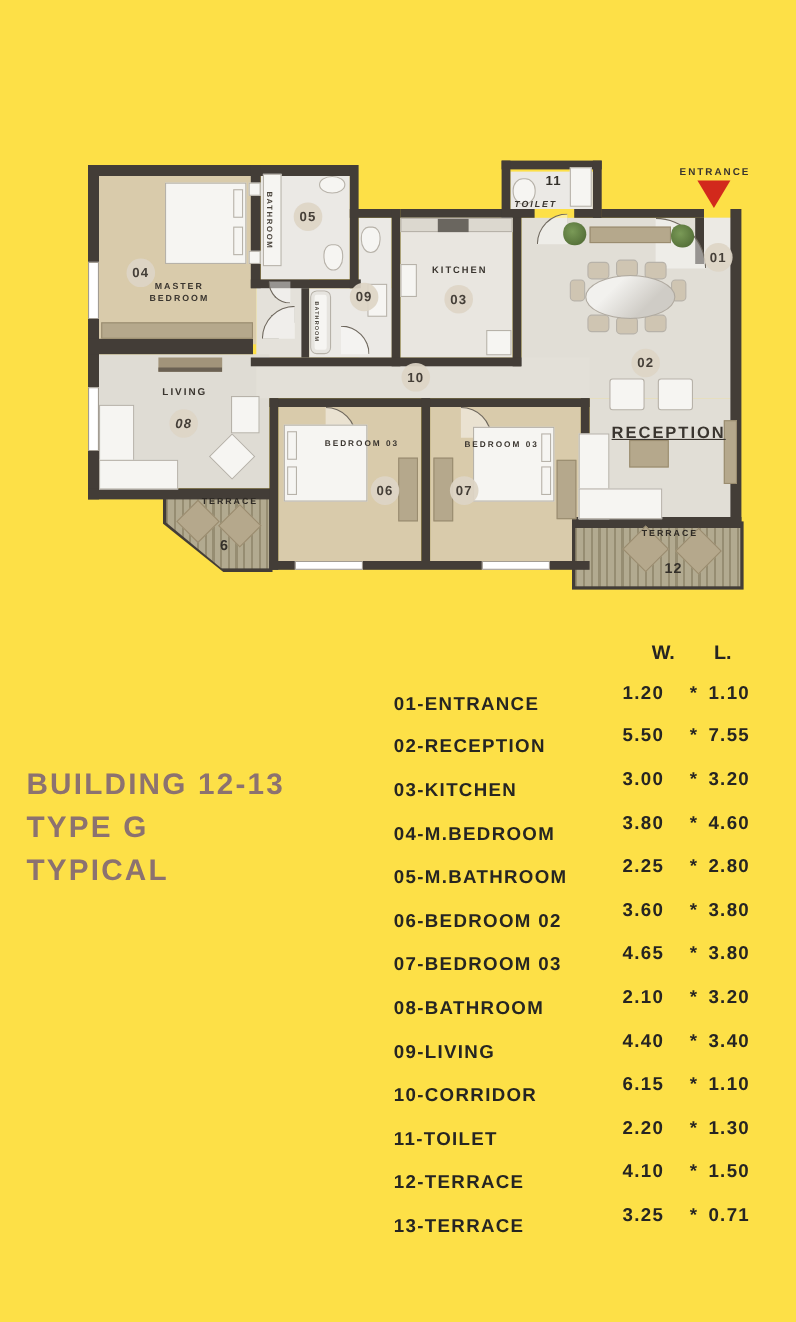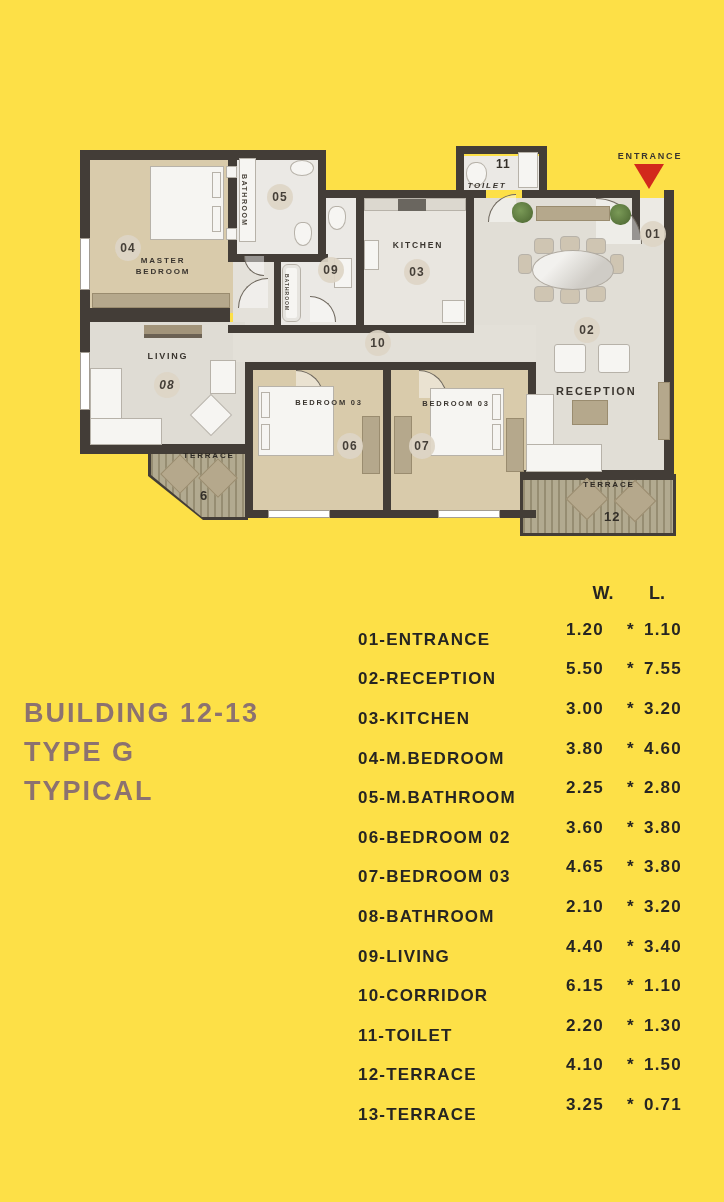--- a/index.html
+++ b/index.html
@@ -197,21 +197,21 @@
 
     <div class="rlabel" style="left:113px;top:255px;width:100px;font-size:8px;line-height:11px;">MASTER
 BEDROOM</div>
     <div class="vtext" style="left:241px;top:158px;height:84px;font-size:7px;">BATHROOM</div>
     <div class="vtext" style="left:284px;top:267px;height:52px;font-size:5px;letter-spacing:1px;">BATHROOM</div>
     <div class="rlabel" style="left:385px;top:240px;width:66px;font-size:8.5px;">KITCHEN</div>
     <div class="rlabel" style="left:460px;top:181px;width:54px;font-size:8px;font-style:italic;">TOILET</div>
     <div class="rlabel" style="left:138px;top:351px;width:60px;font-size:9px;">LIVING</div>
     <div class="rlabel" style="left:283px;top:398px;width:92px;font-size:7.5px;">BEDROOM 03</div>
     <div class="rlabel" style="left:410px;top:399px;width:92px;font-size:7.5px;">BEDROOM 03</div>
-    <div class="rlabel" style="left:556px;top:385px;width:80px;font-size:11px;">RECEPTION</div>
+    <div class="rlabel" style="left:556px;top:385px;width:80px;font-size:15px;text-decoration:underline;">RECEPTION</div>
     <div class="rlabel" style="left:178px;top:451px;width:62px;font-size:8px;color:#2e2a25;">TERRACE</div>
     <div class="rlabel" style="left:578px;top:480px;width:62px;font-size:8px;color:#2e2a25;">TERRACE</div>
   </div>
 
   <div id="title-block">
     <div>BUILDING 12-13</div>
     <div>TYPE G</div>
     <div>TYPICAL</div>
   </div>
 

